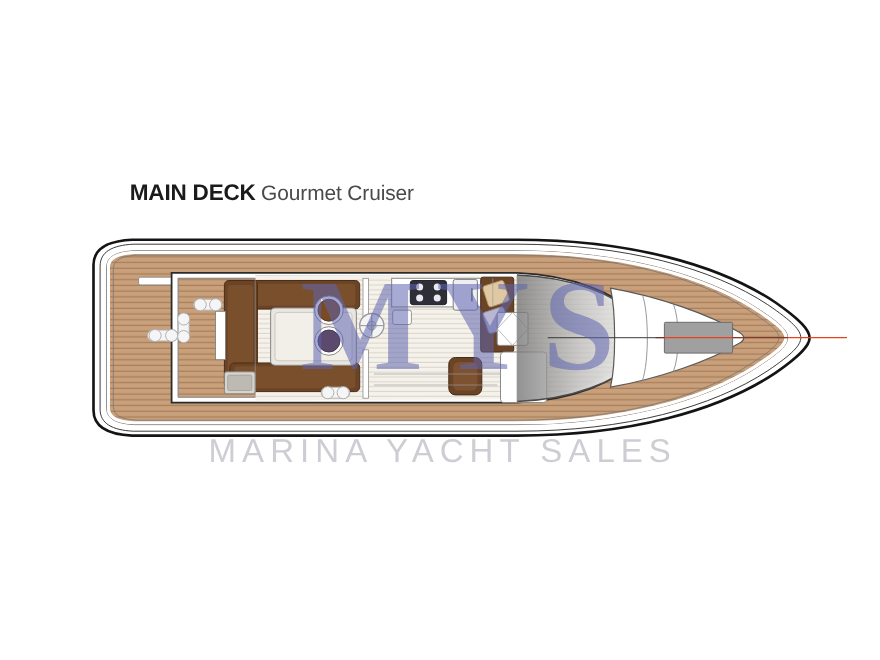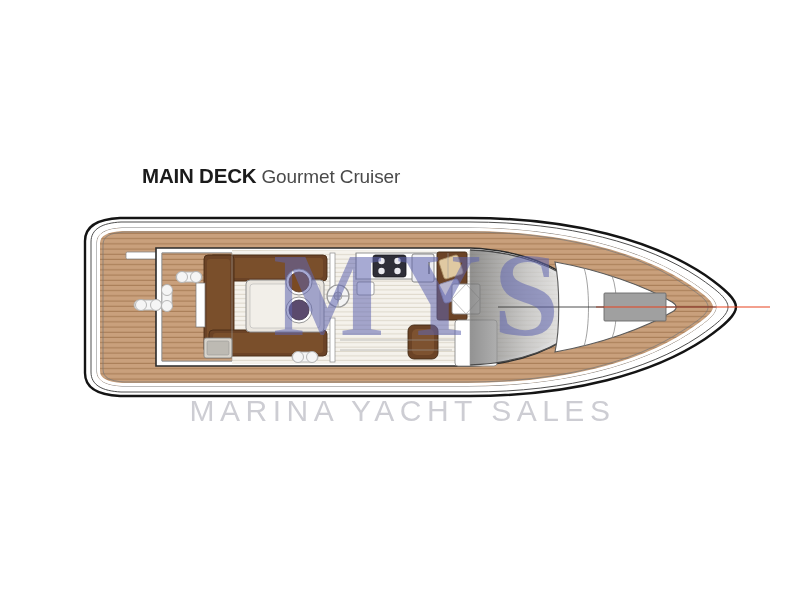--- a/index.html
+++ b/index.html
@@ -21,21 +21,20 @@
     background: #ffffff;
   }
 
   
   #title-block {
     position: absolute;
     left: 118px;
     top: 166px;
     white-space: nowrap;
     line-height: 1;
-    margin-left: 24px;
   }
   #title-main {
     font-family: "Liberation Sans", sans-serif;
     font-weight: bold;
     font-size: 20.5px;
     letter-spacing: -0.2px;
     color: #1b1b1b;
   }
   #title-sub {
     font-family: "Liberation Sans", sans-serif;

